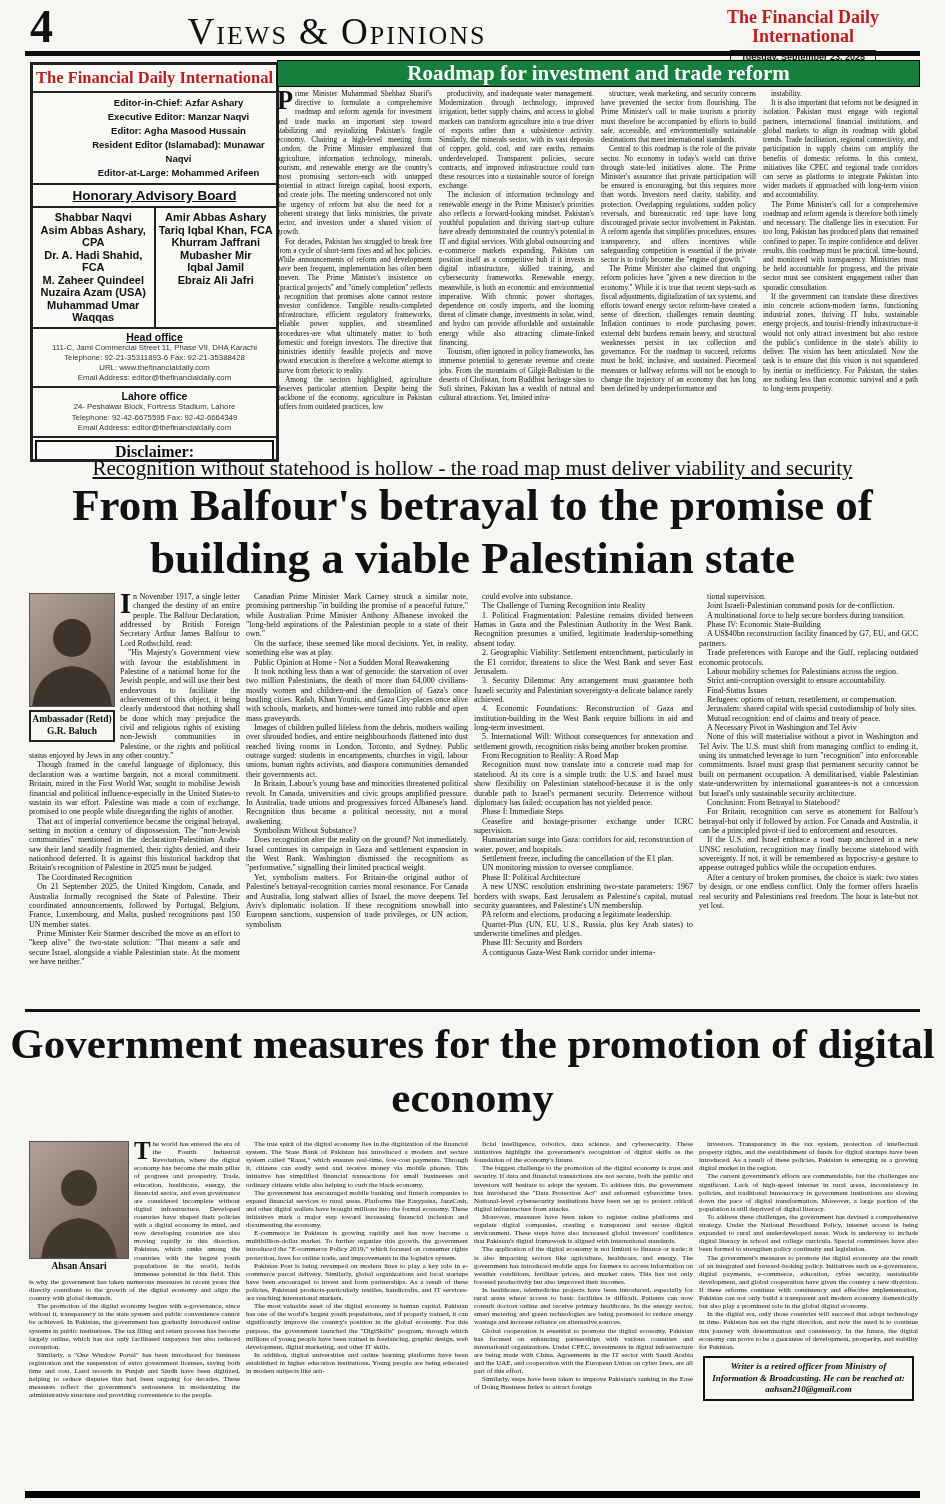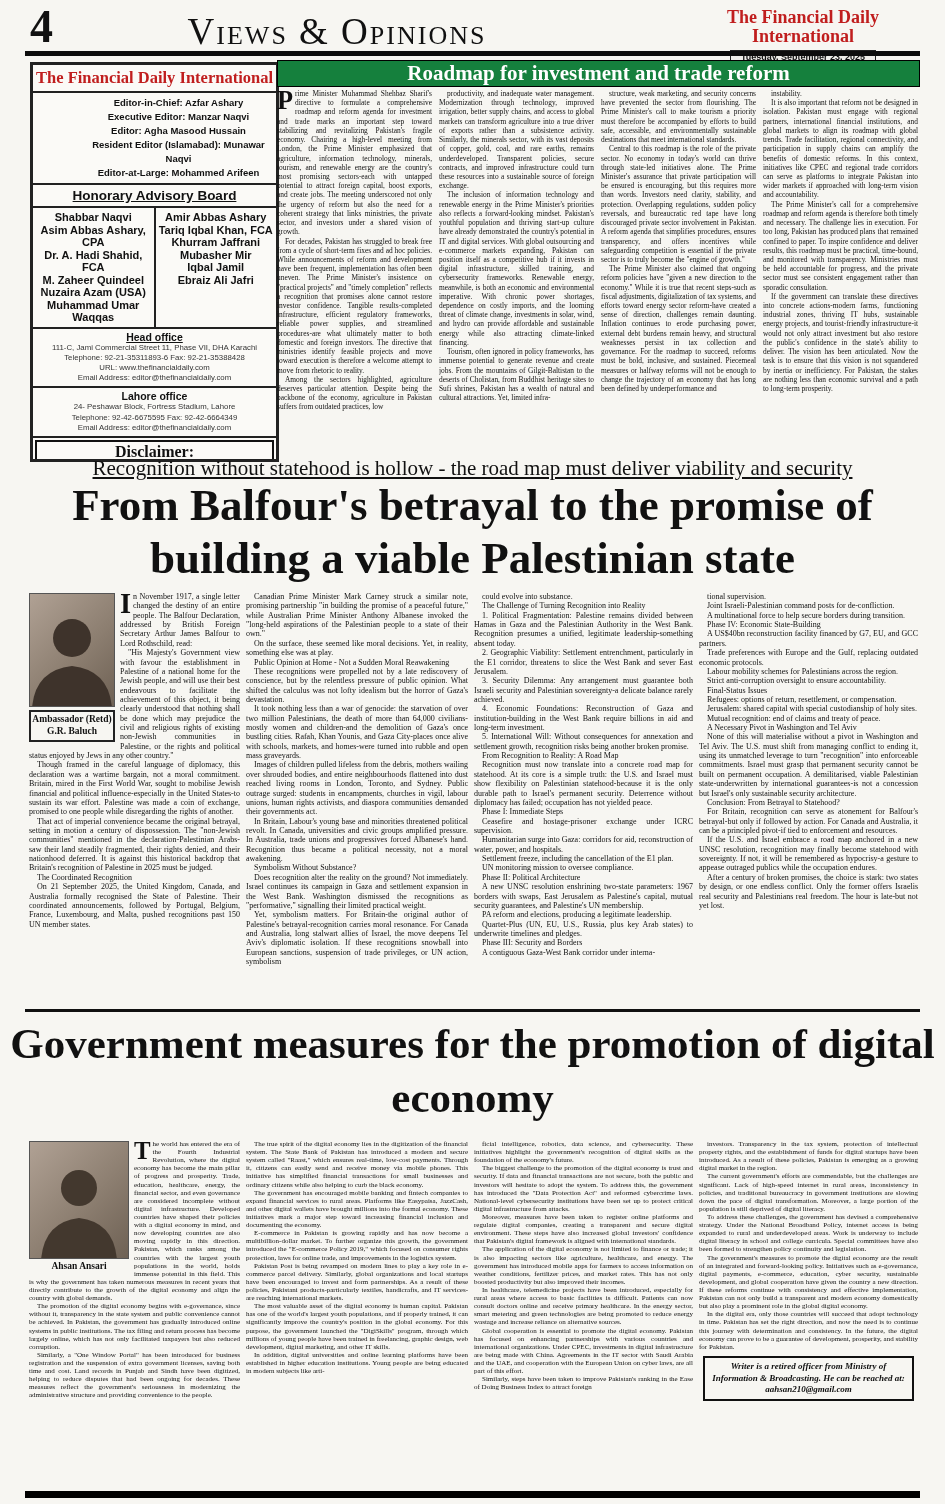--- a/index.html
+++ b/index.html
@@ -184,27 +184,27 @@
         <div>G.R. Baluch</div>
       </div>
     </div>
     <div>
         <p class="para dropcap">In November 1917, a single letter changed the destiny of an entire people. The Balfour Declaration, addressed by British Foreign Secretary Arthur James Balfour to Lord Rothschild, read:</p>
         <p class="para">"His Majesty's Government view with favour the establishment in Palestine of a national home for the Jewish people, and will use their best endeavours to facilitate the achievement of this object, it being clearly understood that nothing shall be done which may prejudice the civil and religious rights of existing non-Jewish communities in Palestine, or the rights and political status enjoyed by Jews in any other country."</p>
         <p class="para">Though framed in the careful language of diplomacy, this declaration was a wartime bargain, not a moral commitment. Britain, mired in the First World War, sought to mobilise Jewish financial and political influence-especially in the United States-to sustain its war effort. Palestine was made a coin of exchange, promised to one people while disregarding the rights of another.</p>
         <p class="para">That act of imperial convenience became the original betrayal, setting in motion a century of dispossession. The "non-Jewish communities" mentioned in the declaration-Palestinian Arabs-saw their land steadily fragmented, their rights denied, and their nationhood deferred. It is against this historical backdrop that Britain's recognition of Palestine in 2025 must be judged.</p>
         <p class="para">The Coordinated Recognition</p>
         <p class="para">On 21 September 2025, the United Kingdom, Canada, and Australia formally recognised the State of Palestine. Their coordinated announcements, followed by Portugal, Belgium, France, Luxembourg, and Malta, pushed recognitions past 150 UN member states.</p>
+        <p class="para">Prime Minister Keir Starmer described the move as an effort to "keep alive" the two-state solution: "That means a safe and secure Israel, alongside a viable Palestinian state. At the moment we have neither."</p>
       </div>
   </div>
   <div class="bf-col bf-c2">
       <p class="para">Canadian Prime Minister Mark Carney struck a similar note, promising partnership "in building the promise of a peaceful future," while Australian Prime Minister Anthony Albanese invoked the "long-held aspirations of the Palestinian people to a state of their own."</p>
       <p class="para">On the surface, these seemed like moral decisions. Yet, in reality, something else was at play.</p>
       <p class="para">Public Opinion at Home - Not a Sudden Moral Reawakening</p>
-      <p class="para">These recognitions were propelled not by a late rediscovery of conscience, but by the relentless pressure of public opinion. What shifted the calculus was not lofty idealism but the horror of Gaza's devastation.</p>
       <p class="para">It took nothing less than a war of genocide: the starvation of over two million Palestinians, the death of more than 64,000 civilians-mostly women and children-and the demolition of Gaza's once bustling cities. Rafah, Khan Younis, and Gaza City-places once alive with schools, markets, and homes-were turned into rubble and open mass graveyards.</p>
       <p class="para">Images of children pulled lifeless from the debris, mothers wailing over shrouded bodies, and entire neighbourhoods flattened into dust reached living rooms in London, Toronto, and Sydney. Public outrage surged: students in encampments, churches in vigil, labour unions, human rights activists, and diaspora communities demanded their governments act.</p>
       <p class="para">In Britain, Labour's young base and minorities threatened political revolt. In Canada, universities and civic groups amplified pressure. In Australia, trade unions and progressives forced Albanese's hand. Recognition thus became a political necessity, not a moral awakening.</p>
       <p class="para">Symbolism Without Substance?</p>
       <p class="para">Does recognition alter the reality on the ground? Not immediately. Israel continues its campaign in Gaza and settlement expansion in the West Bank. Washington dismissed the recognitions as "performative," signalling their limited practical weight.</p>
       <p class="para">Yet, symbolism matters. For Britain-the original author of Palestine's betrayal-recognition carries moral resonance. For Canada and Australia, long stalwart allies of Israel, the move deepens Tel Aviv's diplomatic isolation. If these recognitions snowball into European sanctions, suspension of trade privileges, or UN action, symbolism</p>
     </div>
   <div class="bf-col bf-c3">
       <p class="para">could evolve into substance.</p>
       <p class="para">The Challenge of Turning Recognition into Reality</p>

